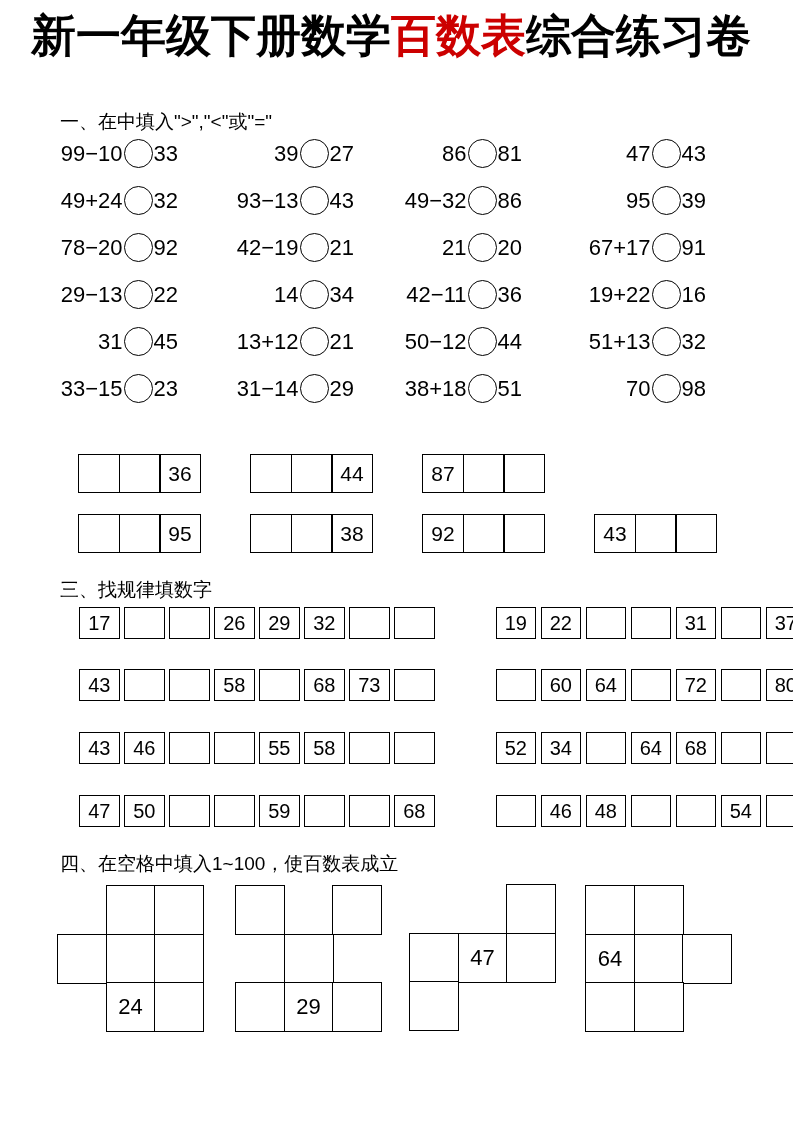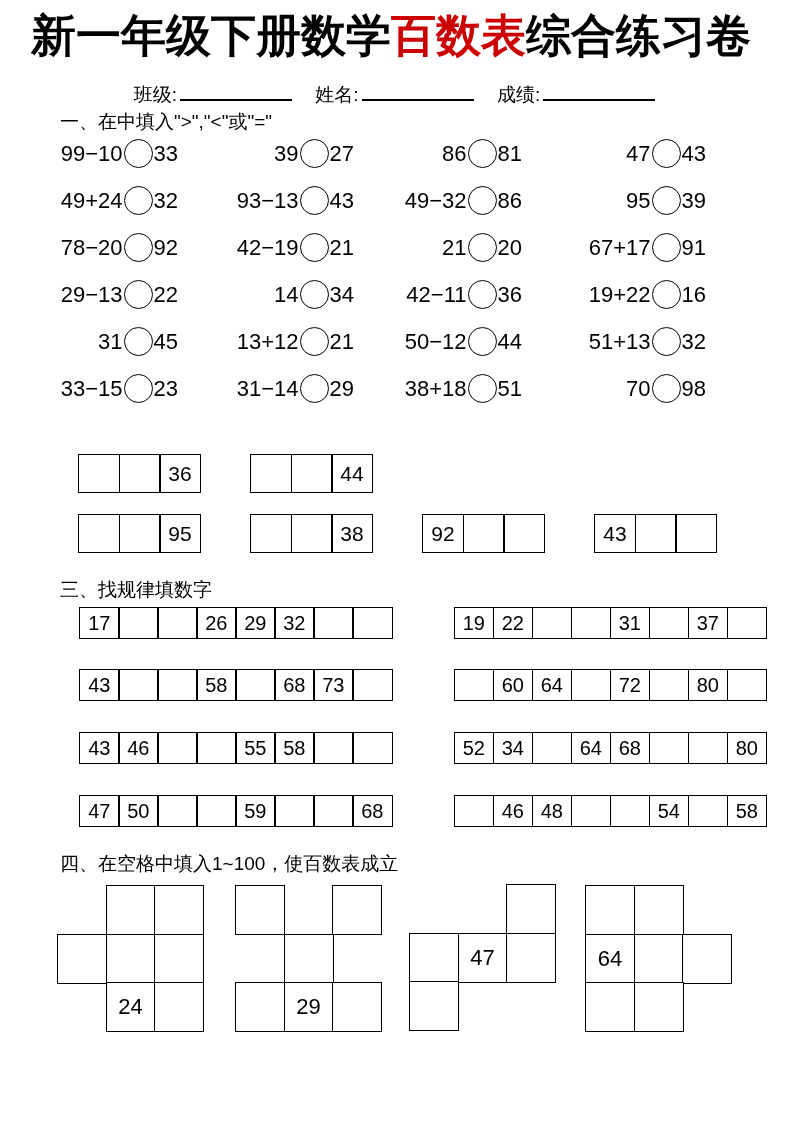--- a/index.html
+++ b/index.html
@@ -21,45 +21,40 @@
         box-sizing:border-box;margin:0 1px;flex:none;}
   .s2-row{position:absolute;left:78px;display:flex;}
   #s2r1{top:454px}#s2r2{top:514px}
   .nbox{display:flex;}
   .nbox + .nbox{margin-left:49px;}
   .nc{width:40px;height:37px;border:1.5px solid #000;margin-left:-1.5px;
       display:flex;align-items:center;justify-content:center;font-size:21px;flex:none;}
   .nc:first-child{margin-left:0;}
   .s3-row{position:absolute;left:79px;display:flex;}
   #s3r1{top:607px}#s3r2{top:669px}#s3r3{top:732px}#s3r4{top:795px}
-  .strip{display:flex;}
+  .strip{display:flex;gap:6px;}
   .strip + .strip{margin-left:21px;padding-left:40px;}
   .sc{width:38.5px;height:30px;border:1.5px solid #000;margin-left:-1.5px;
       display:flex;align-items:center;justify-content:center;font-size:20px;flex:none;}
   .sc:first-child{margin-left:0;}
   .shape{position:absolute;width:150px;height:150px;}
   #sh1{left:57px;top:885px}#sh2{left:235px;top:885px}
   #sh3{left:409px;top:884px}#sh4{left:585px;top:885px}
   .sq{position:absolute;width:50px;height:50px;border:1.5px solid #000;box-sizing:border-box;
       display:flex;align-items:center;justify-content:center;font-size:22px;background:#fff;}
   .footer{position:absolute;top:1084px;left:0;width:100%;text-align:center;
           font-size:18px;word-spacing:13px;letter-spacing:2px;margin-top:44px;}
 </style>
 </head>
 <body>
 
 <div class="page">
 
   <div class="title"><span>新一年级下册数学</span><span style="color: rgb(204, 0, 0);">百数表</span><span>综合练习卷</span></div>
 
-  <div class="fields">
-    <span>班级:</span><span class="blank"></span>
-    <span class="lbl">姓名:</span><span class="blank"></span>
-    <span class="lbl">成绩:</span><span class="blank"></span>
-  </div>
 
   <div class="s-head" id="s1h">一、在中填入"&gt;","&lt;"或"="</div>
 
   <div class="s1-grid">
     <div class="prob">
         <span>99−10</span>
         <span class="circ"></span>
         <span>33</span>
       </div>
     <div class="prob">
@@ -183,20 +178,25 @@
   <div class="s2-row" id="s2r1">
     <div class="nbox">
         <span class="nc"></span>
         <span class="nc"></span>
         <span class="nc">36</span>
       </div>
     <div class="nbox">
         <span class="nc"></span>
         <span class="nc"></span>
         <span class="nc">44</span>
+      </div>
+    <div class="nbox">
+        <span class="nc">87</span>
+        <span class="nc"></span>
+        <span class="nc"></span>
       </div>
   </div>
   <div class="s2-row" id="s2r2">
     <div class="nbox">
         <span class="nc"></span>
         <span class="nc"></span>
         <span class="nc">95</span>
       </div>
     <div class="nbox">
         <span class="nc"></span>

